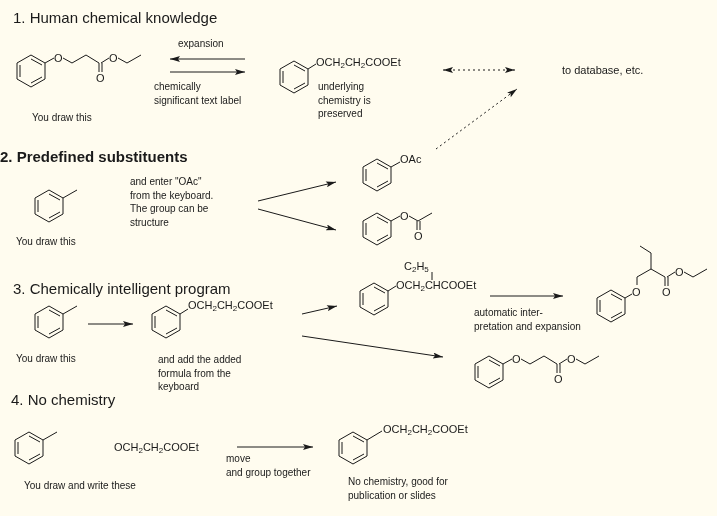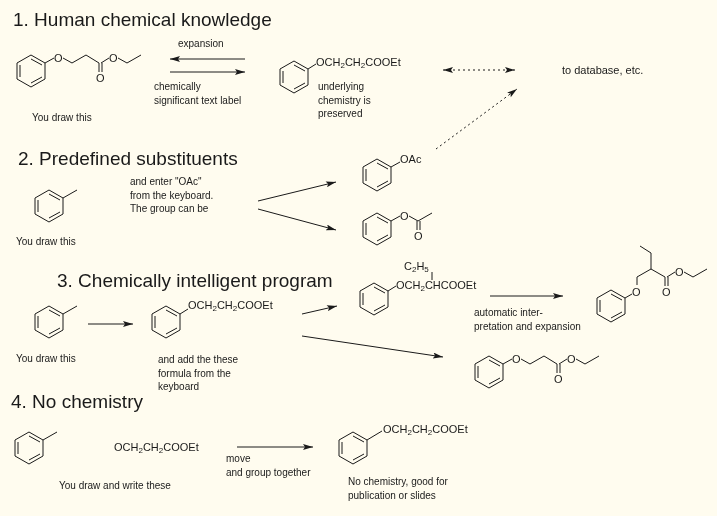--- a/index.html
+++ b/index.html
@@ -1,19 +1,19 @@
 <!DOCTYPE html>
 <html><head>
 <meta charset="utf-8">
 <style>
   html, body { margin: 0; padding: 0; }
   body { width: 717px; height: 516px; background: #fffcef; overflow: hidden; position: relative;
          font-family: "Liberation Sans", sans-serif; color: #1a1a1a; }
   .abs { position: absolute; }
-  .h { font-size: 19px; white-space: nowrap; }
+  .h { font-size: 15px; white-space: nowrap; }
   .t { font-size: 10px; line-height: 13.5px; white-space: nowrap; }
   .f { font-size: 11px; white-space: nowrap; line-height: 12px; }
   .f sub { font-size: 8px; vertical-align: -2px; line-height: 0; }
   svg.main { position: absolute; left: 0; top: 0; }
   svg .b { stroke: #1a1a1a; stroke-width: 1; fill: none; }
   svg text { font-family: "Liberation Sans", sans-serif; font-size: 11px; fill: #1a1a1a; }
 </style>
 </head>
 <body>
 
@@ -159,46 +159,47 @@
   <div>significant text label</div>
 </div>
 <div class="abs f" style="left:316px; top:56px;"><span>OCH</span><sub>2</sub><span>CH</span><sub>2</sub><span>COOEt</span></div>
 <div class="abs t" style="left:318px; top:80px; width:60px;">
   <div>underlying</div>
   <div>chemistry is</div>
   <div>preserved</div>
 </div>
 <div class="abs f" style="left:522px; top:64px;padding-left:40px;">to database, etc.</div>
 
-<div class="abs h" style="left:18px; top:148px;">2. Predefined substituents</div>
+<div class="abs h" style="left:0; top:148px;font-weight:bold;">2. Predefined substituents</div>
 <div class="abs t" style="left:16px; top:235px;">You draw this</div>
 <div class="abs t" style="left:130px; top:175px; width:110px;">
   <div>and enter "OAc"</div>
   <div>from the keyboard.</div>
   <div>The group can be</div>
+  <div>structure</div>
 </div>
 <div class="abs f" style="left:400px; top:153px;">OAc</div>
 
-<div class="abs h" style="left:13px; top:270px;margin-left:44px;">3. Chemically intelligent program</div>
+<div class="abs h" style="left:13px; top:280px;">3. Chemically intelligent program</div>
 <div class="abs t" style="left:16px; top:352px;">You draw this</div>
 <div class="abs f" style="left:188px; top:299px;"><span>OCH</span><sub>2</sub><span>CH</span><sub>2</sub><span>COOEt</span></div>
 <div class="abs t" style="left:158px; top:353px; width:100px;">
-  <div>and add the these</div>
+  <div>and add the added</div>
   <div>formula from the</div>
   <div>keyboard</div>
 </div>
 <div class="abs f" style="left:404px; top:260px;"><span>C</span><sub>2</sub><span>H</span><sub>5</sub></div>
 <div class="abs f" style="left:396px; top:279px;"><span>OCH</span><sub>2</sub><span>CHCOOEt</span></div>
 <div class="abs t" style="left:474px; top:306px; width:110px;">
   <div>automatic inter-</div>
   <div>pretation and expansion</div>
 </div>
 
 <div class="abs h" style="left:11px; top:391px;">4. No chemistry</div>
-<div class="abs t" style="left:24px; top:479px;margin-left:35px;">You draw and write these</div>
+<div class="abs t" style="left:24px; top:479px;">You draw and write these</div>
 <div class="abs f" style="left:114px; top:441px;"><span>OCH</span><sub>2</sub><span>CH</span><sub>2</sub><span>COOEt</span></div>
 <div class="abs t" style="left:226px; top:452px; width:104px;">
   <div>move</div>
   <div>and group together</div>
 </div>
 <div class="abs f" style="left:383px; top:423px;"><span>OCH</span><sub>2</sub><span>CH</span><sub>2</sub><span>COOEt</span></div>
 <div class="abs t" style="left:348px; top:475px; width:120px;">
   <div>No chemistry, good for</div>
   <div>publication or slides</div>
 </div>

